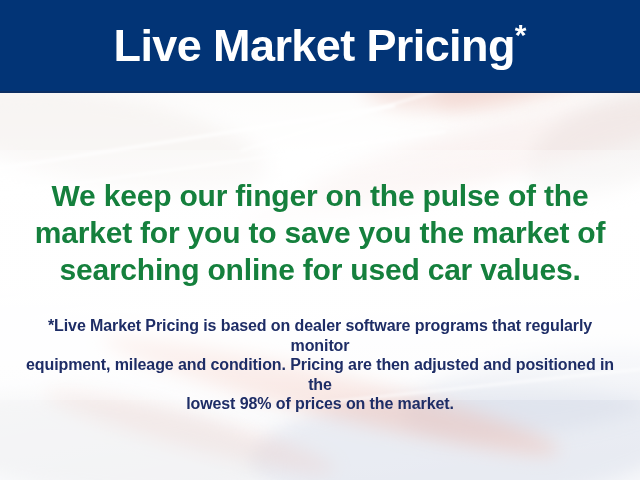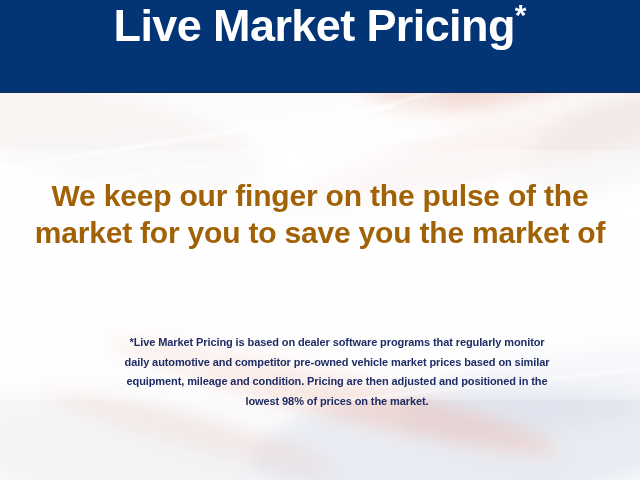--- a/index.html
+++ b/index.html
@@ -153,21 +153,21 @@
   .header-bar {
     position: absolute;
     left: 0;
     top: 0;
     width: 640px;
     height: 93px;
     background: #023476;
     border-bottom: 2px solid #0d2f63;
     box-sizing: border-box;
     display: flex;
-    align-items: flex-start;
+    align-items: center;
     justify-content: center;
   }
   .header-title {
     color: #ffffff;
     font-size: 45px;
     font-weight: bold;
     letter-spacing: -0.6px;
     line-height: 1;
     white-space: nowrap;
     margin: 0;
@@ -179,42 +179,42 @@
     letter-spacing: 0;
   }
 
   
   .headline {
     position: absolute;
     left: 18px;
     top: 177px;
     width: 604px;
     text-align: center;
-    color: #a16207;
+    color: #15803d;
     font-size: 30px;
     font-weight: bold;
     line-height: 37px;
     letter-spacing: -0.2px;
     margin: 0;
   }
   .headline .hl-line { display: block; }
 
   
   .disclaimer {
     position: absolute;
     left: 24px;
     top: 316px;
     width: 592px;
     text-align: center;
     color: #1e2d66;
-    font-size: 11px;
+    font-size: 16px;
     font-weight: bold;
     line-height: 19.5px;
     letter-spacing: -0.1px;
-    margin: 17px;
+    margin: 0;
   }
   .disclaimer .dl-line { display: block; }
 </style>
 </head>
 <body>
 
 <div class="banner">
 
   <div class="photo-backdrop">
     <div class="sweep sweep-hood-left"></div>
@@ -236,22 +236,22 @@
     <div class="photo-wash-center"></div>
   </div>
 
   <div class="header-bar">
     <h1 class="header-title"><span>Live Market Pricing</span><span class="asterisk">*</span></h1>
   </div>
 
   <p class="headline">
     <span class="hl-line">We keep our finger on the pulse of the</span>
     <span class="hl-line">market for you to save you the market of</span>
+    <span class="hl-line">searching online for used car values.</span>
   </p>
 
   <p class="disclaimer">
     <span class="dl-line">*Live Market Pricing is based on dealer software programs that regularly monitor</span>
-    <span class="dl-line">daily automotive and competitor pre-owned vehicle market prices based on similar</span>
     <span class="dl-line">equipment, mileage and condition. Pricing are then adjusted and positioned in the</span>
     <span class="dl-line">lowest 98% of prices on the market.</span>
   </p>
 
 </div>
 
 </body></html>

